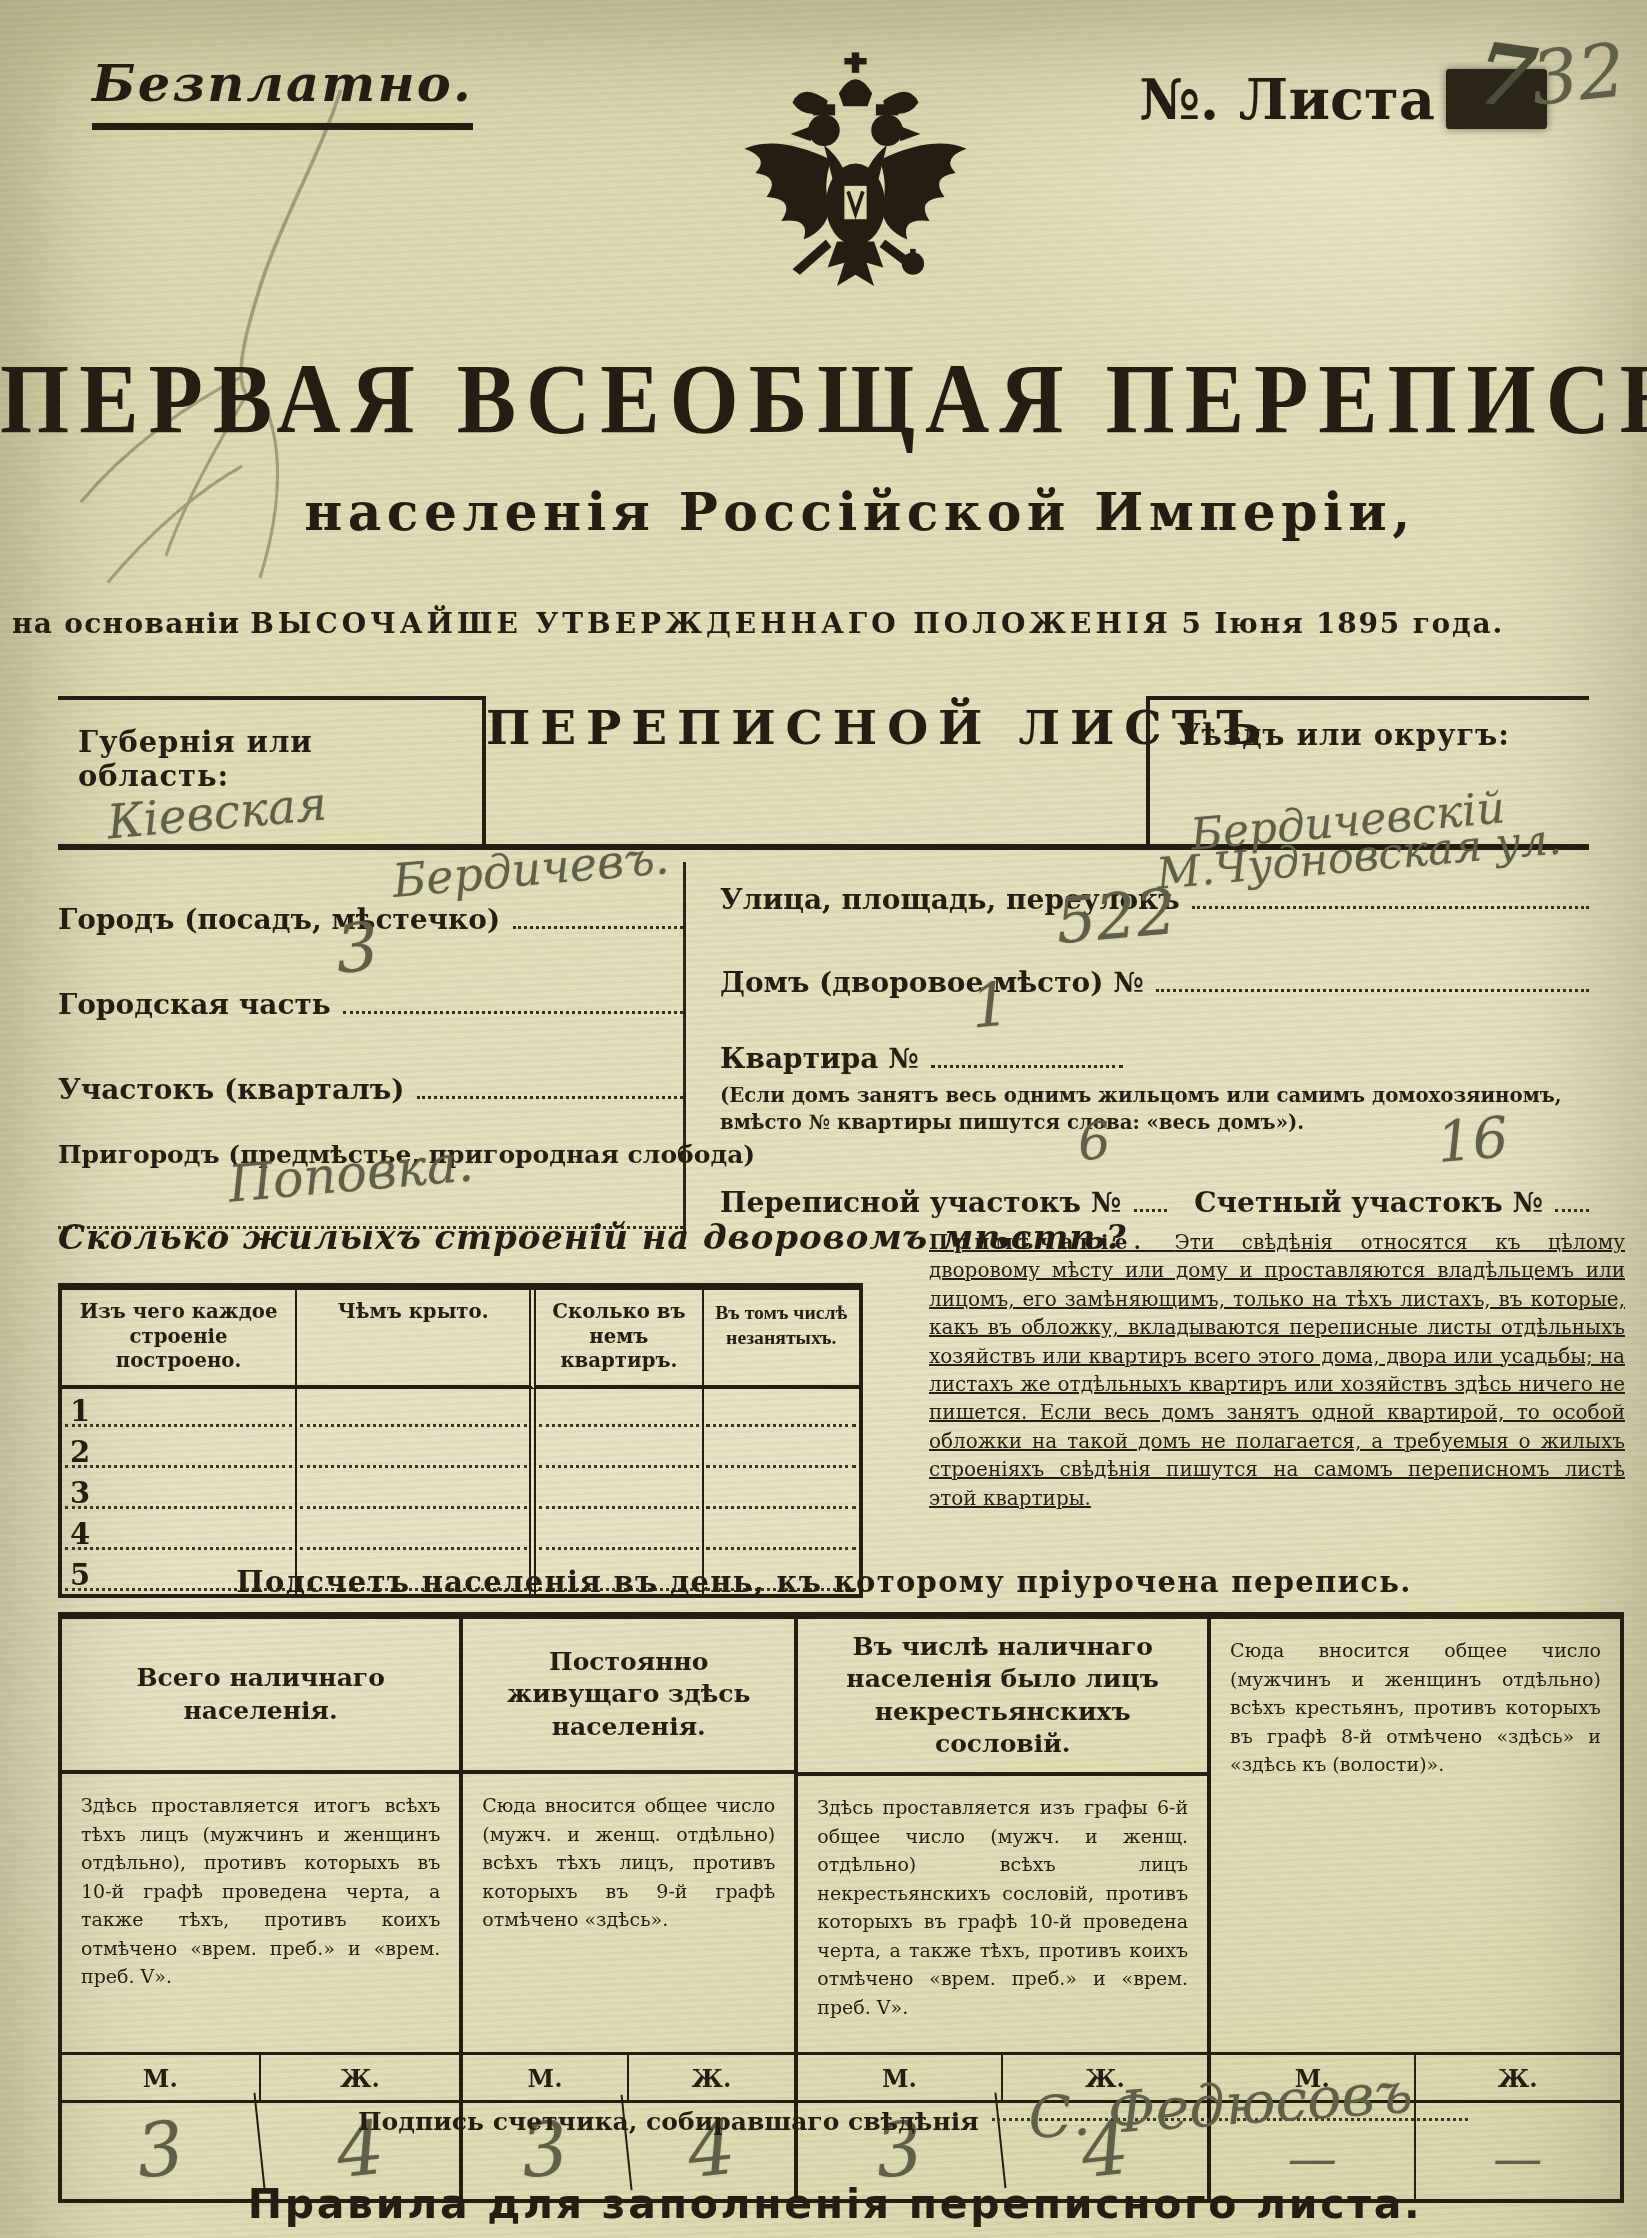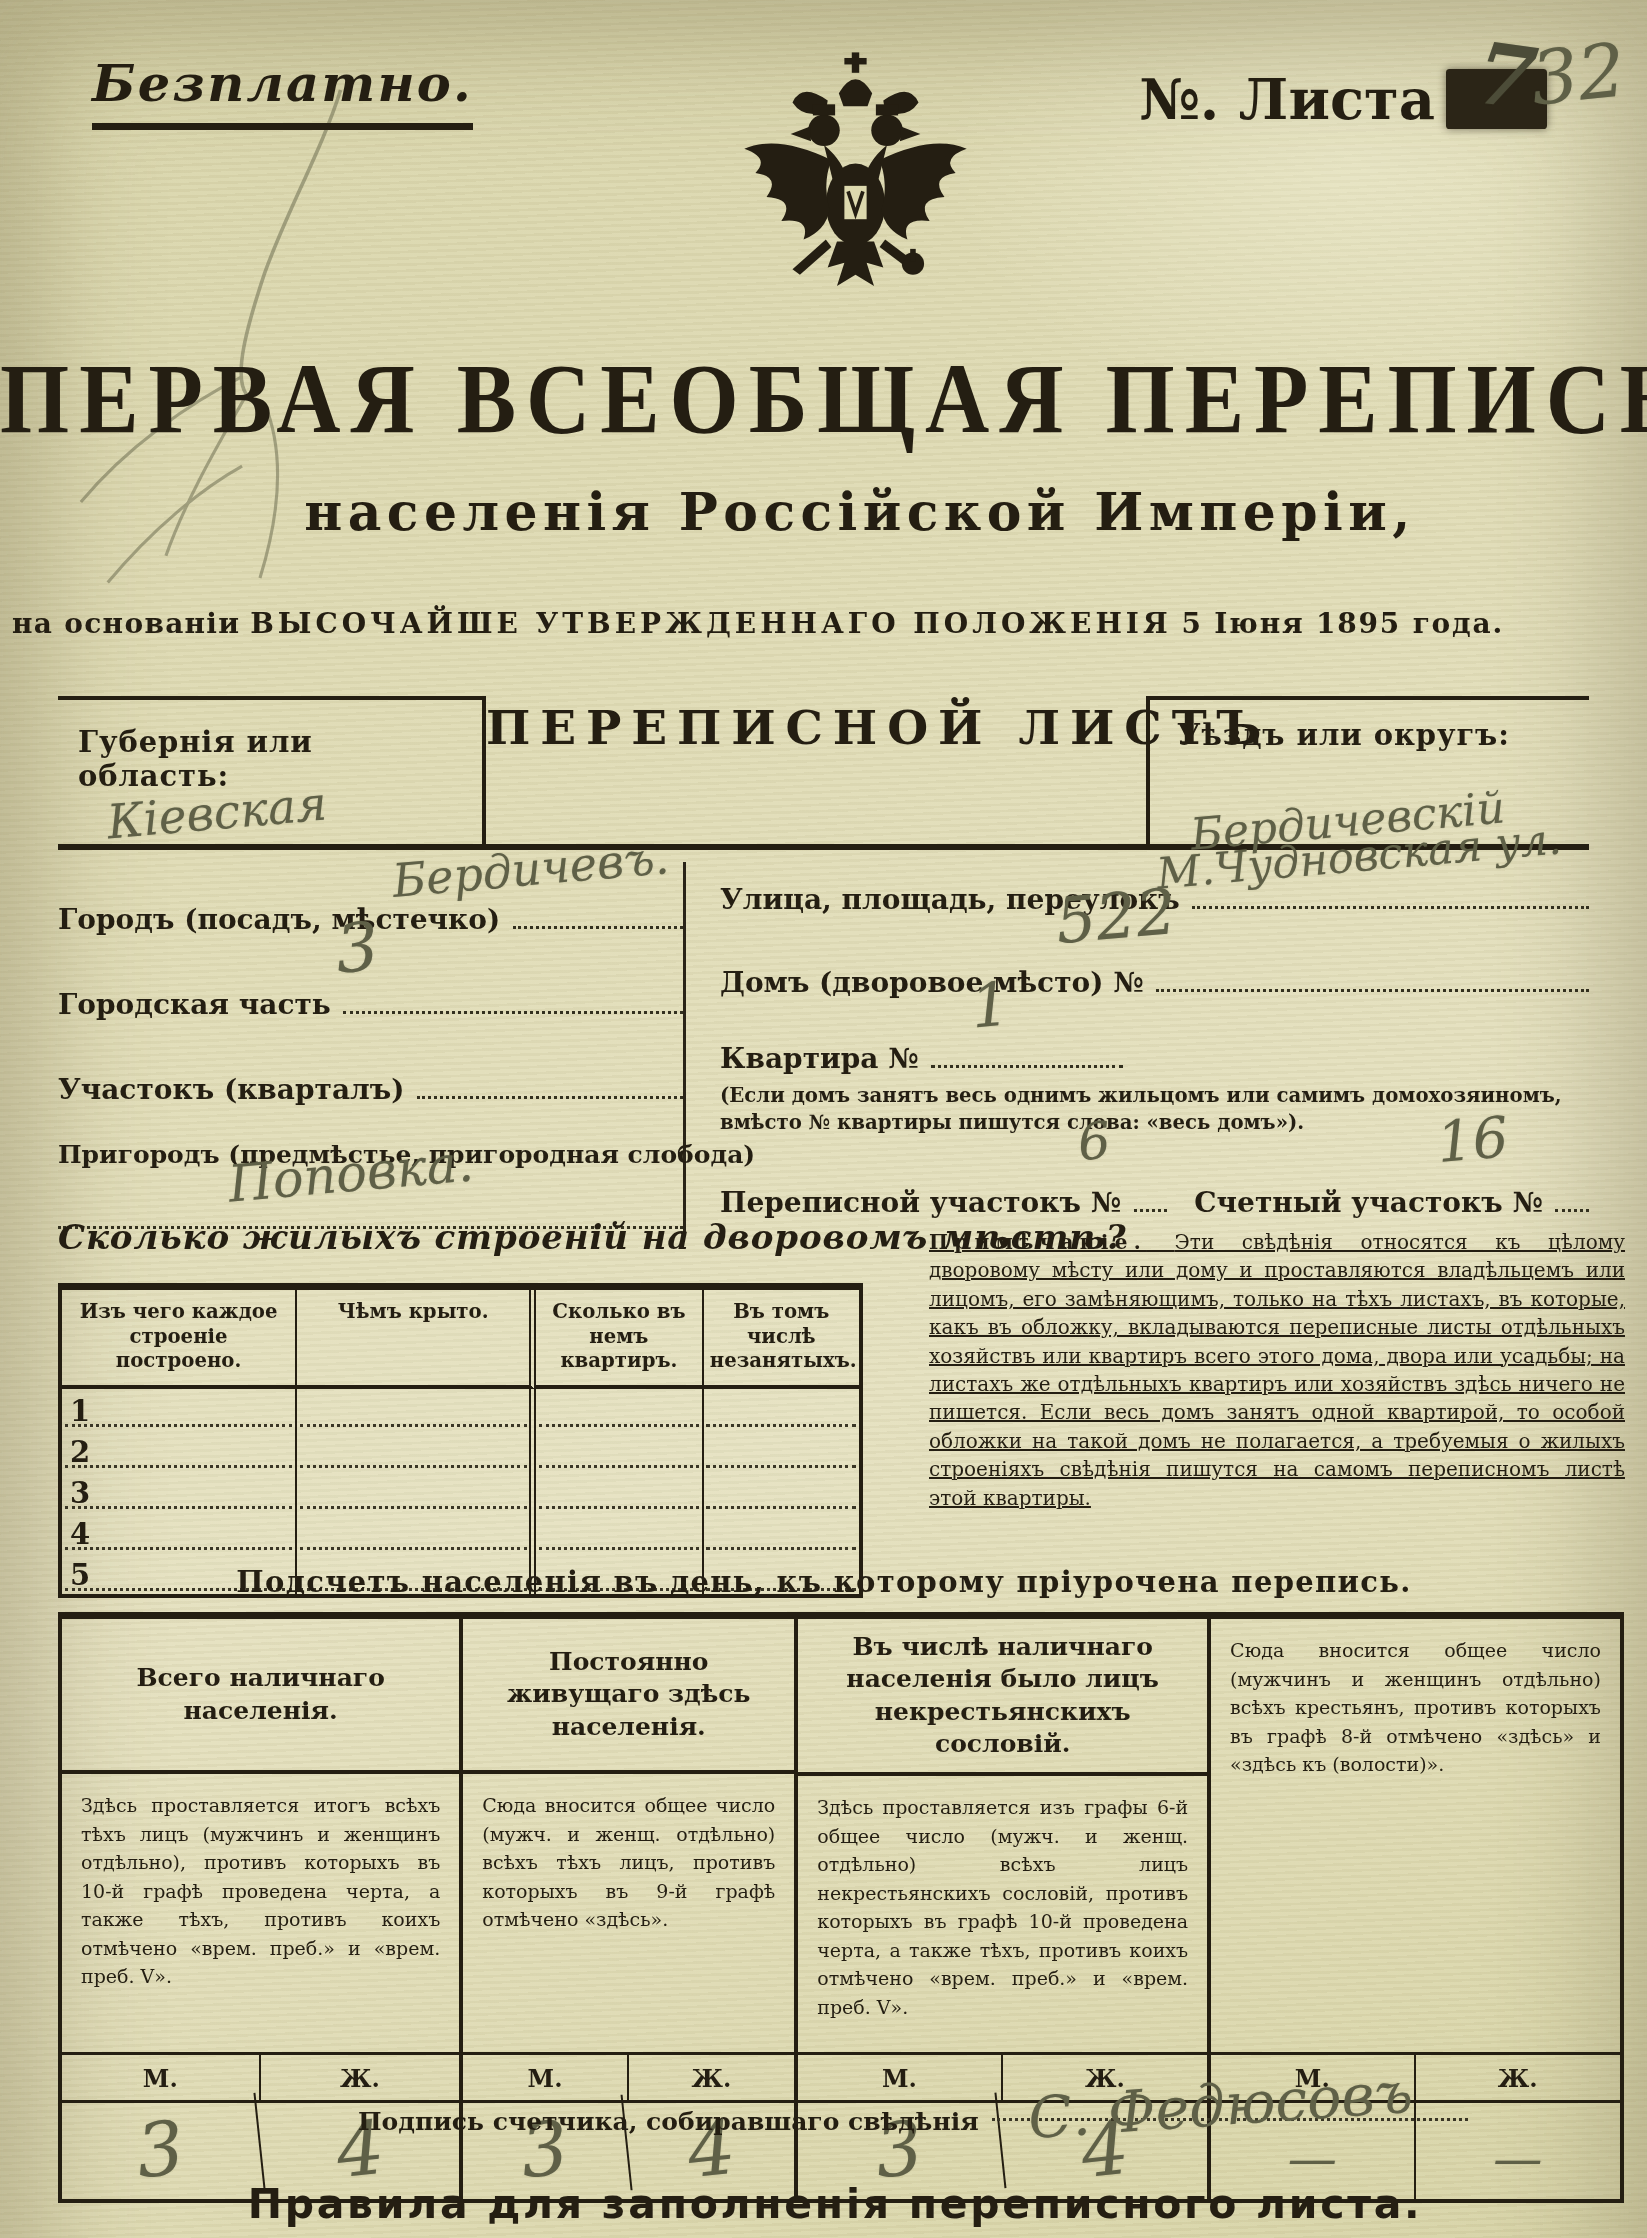--- a/index.html
+++ b/index.html
@@ -53,21 +53,21 @@
   .note-sm{font-size:19.7px;font-weight:600;line-height:1.35;margin-top:8px;}
   
   .bheading{left:58px;top:1217px;width:833px;display:flex;align-items:flex-end;}
   .bheading .t{font-size:34px;font-weight:bold;font-style:italic;white-space:nowrap;letter-spacing:0.9px;}
   .bheading .dots{flex:1;border-bottom:3.6px dotted #33301f;margin:0 0 5.4px 10.7px;height:0;}
   .btable{left:58px;top:1283px;width:797px;border:4.5px solid #241e12;border-top:7.2px solid #241e12;background:rgba(255,255,245,.06);}
   .brow{display:grid;grid-template-columns:29.5% 30% 21% 19.5%;}
   .bhead .bc{font-size:19.7px;font-weight:bold;text-align:center;padding:9.9px 6.3px 11.6px;border-bottom:4.5px solid #241e12;line-height:1.25;}
   .bc{border-right:2.7px solid #241e12;}
   .bc.dbl{border-right:7.2px double #241e12;}
-  .bc:last-child{border-right:none;}
+  .bc:last-child{border-right:none;font-family:Liberation Serif, serif;}
   .bdata .bc{height:41px;position:relative;}
   .bdata .bc::after{content:"";position:absolute;left:2.7px;right:2.7px;bottom:3.6px;border-bottom:3.1px dotted #3a3626;}
   .rownum{position:absolute;left:8px;top:4.5px;font-size:29px;font-weight:600;}
   .bnote{left:929px;top:1228px;width:696px;font-size:20px;line-height:1.42;text-align:justify;text-decoration:underline;}
   .bnote .nlabel{font-weight:bold;letter-spacing:6.3px;}
   
   .pheading{left:0;top:1565px;width:100%;text-align:center;font-size:29px;font-weight:bold;letter-spacing:1.3px;margin:0;}
   .ptable{left:58px;top:1612px;width:1558px;display:grid;grid-template-columns:25.5% 21.5% 26.5% 26.5%;border:4.9px solid #241e12;border-top:7.2px solid #241e12;}
   .pgroup{display:flex;flex-direction:column;border-left:4px solid #241e12;}
   .pgroup:first-child{border-left:none;}

